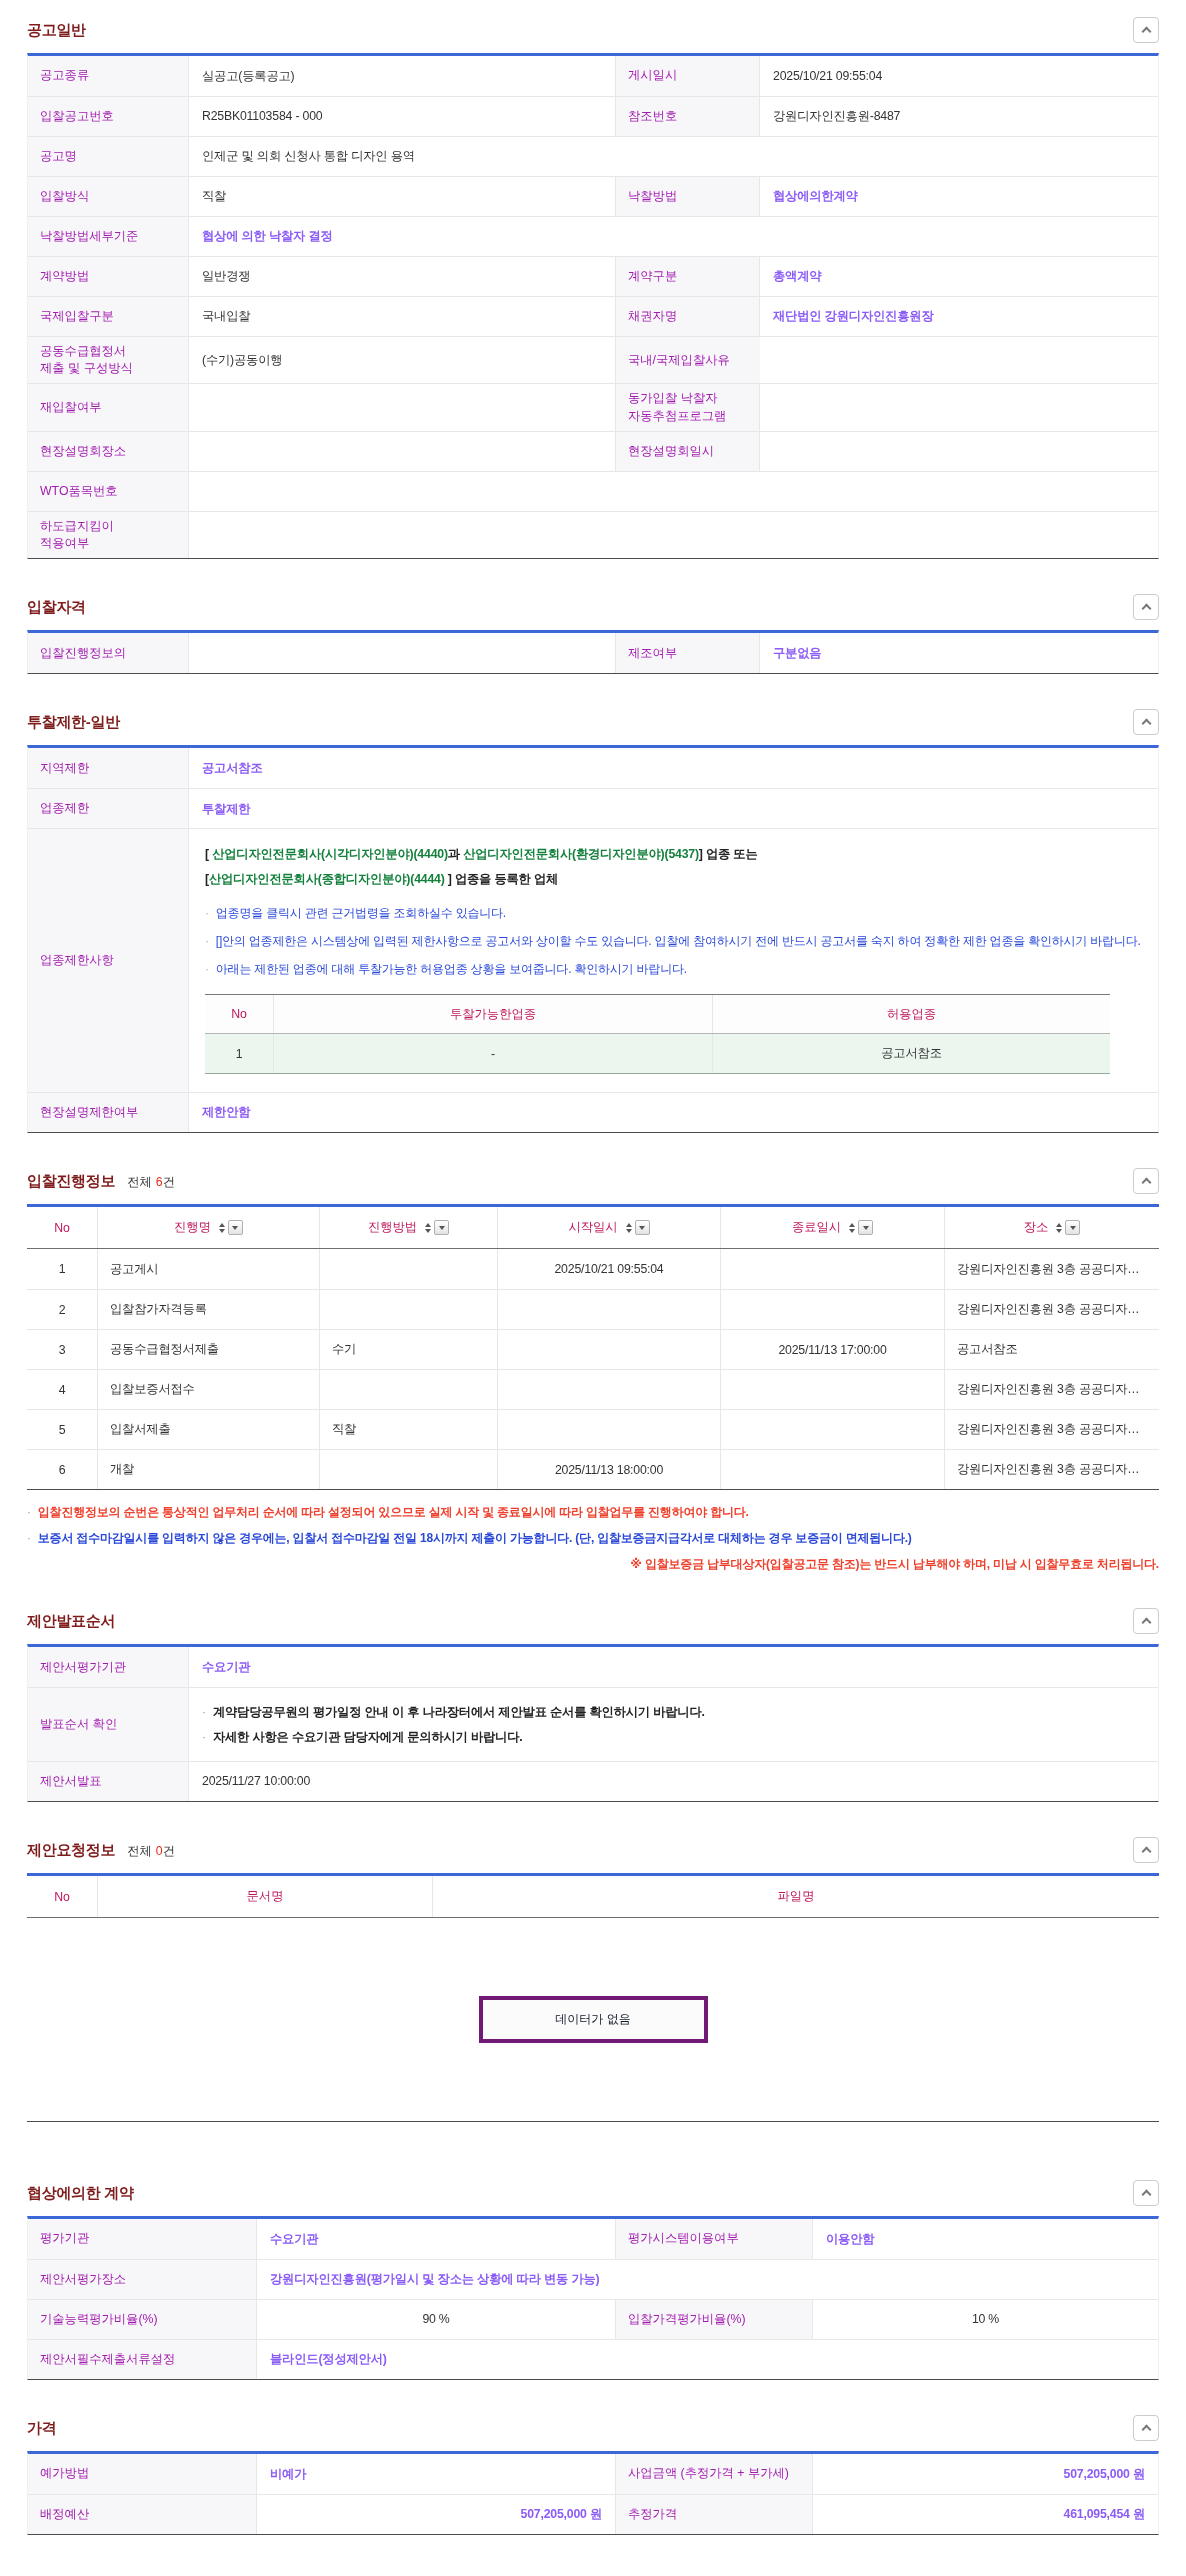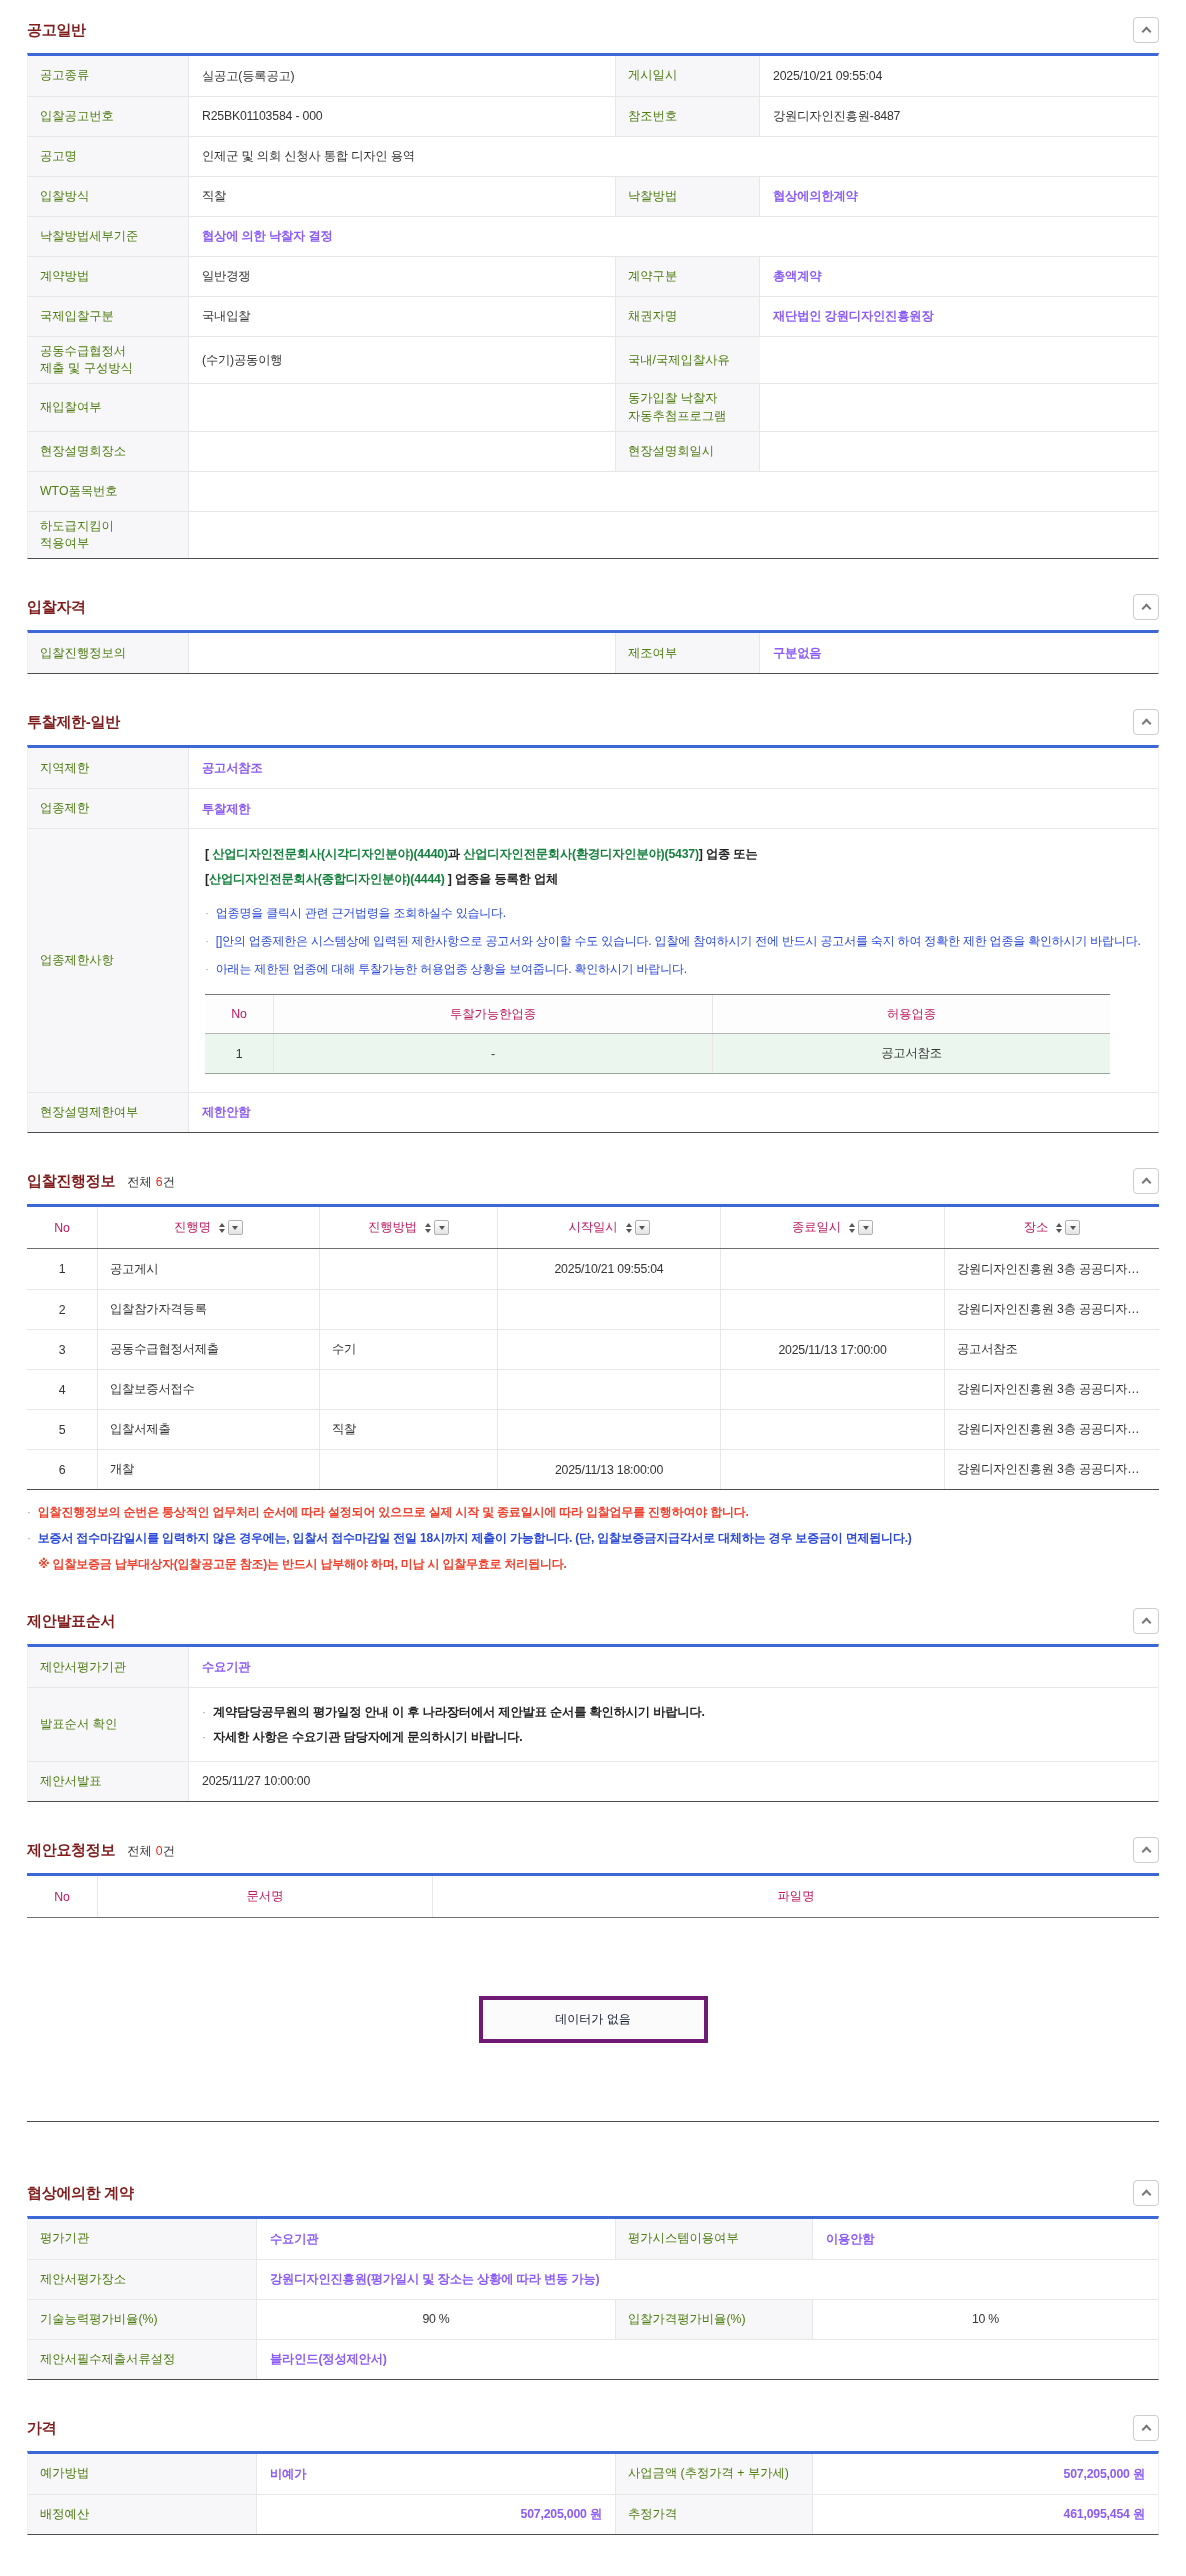--- a/index.html
+++ b/index.html
@@ -30,21 +30,21 @@
 
   
   .kv-table{border-top:3px solid var(--bar);border-bottom:1px solid var(--darkline);
             border-left:1px solid #efefef;border-right:1px solid #efefef;}
   .kv-row{display:grid;min-height:40px;border-top:1px solid var(--border);}
   .kv-table > :first-child > .kv-row:first-child,
   .kv-table > .kv-row:first-child{border-top:0;}
   .cols-a .kv-row{grid-template-columns:161px 427px 144px 1fr;}
   .cols-b .kv-row{grid-template-columns:229px 359px 197px 1fr;}
   .kl{background:var(--labelbg);padding:6px 12px;display:flex;align-items:center;
-      font-size:12.3px;color:#4d7c0f;border-right:1px solid var(--border);
+      font-size:12.3px;color:#a21caf;border-right:1px solid var(--border);
       white-space:pre-line;line-height:1.4;}
   .kv-c{padding:6px 13px;display:flex;align-items:center;font-size:12.3px;color:#333;
         border-right:1px solid var(--border);line-height:1.5;letter-spacing:-0.2px;}
   .kv-row > :last-child{border-right:0;}
   .kv-c.b{font-weight:700;color:#8b5cf6;}
   .kv-c.ar{justify-content:flex-end;}
   .kv-c.ac{justify-content:center;}
 
   
   .kv-row.special{grid-template-columns:161px 1fr !important;}
@@ -91,21 +91,21 @@
   .nodata{width:229px;height:47px;border:4px solid #701a75;background:#fbfbfb;
           display:flex;align-items:center;justify-content:center;font-size:12px;color:#0f172a;}
 
   
   .notes{margin-top:13px;display:flex;flex-direction:column;gap:8px;
          font-size:12px;font-weight:700;letter-spacing:-0.2px;}
   .note{display:flex;gap:7px;line-height:1.5;}
   .note .dot{color:#999;font-weight:400;}
   .note.red{color:#ee402c;}
   .note.blue{color:#2948d8;}
-  .note.nobullet{padding-left:11px;}
+  .note.nobullet{padding-left:11px;justify-content:flex-end;}
 
   
   .mini-lines{display:flex;flex-direction:column;gap:6px;padding:9px 0;}
   .mini-lines .blk{display:flex;gap:7px;font-size:12.3px;color:#222;font-weight:700;line-height:1.5;letter-spacing:-0.2px;}
   .mini-lines .dot{color:#999;font-weight:400;}
 </style>
 </head>
 <body>
 
 <div class="page">

